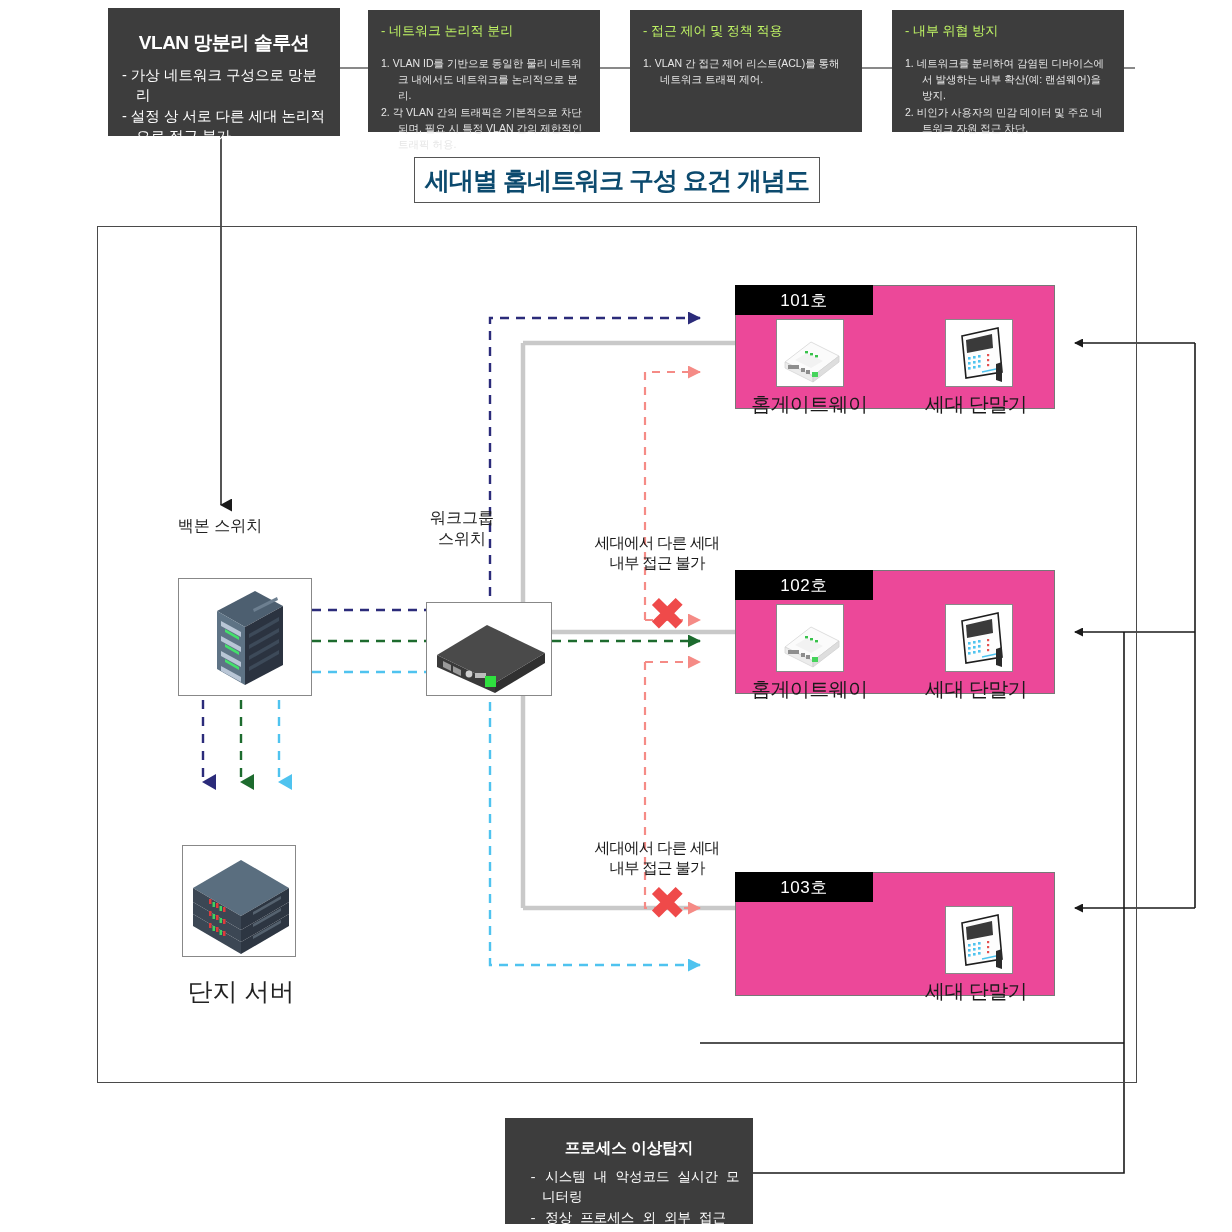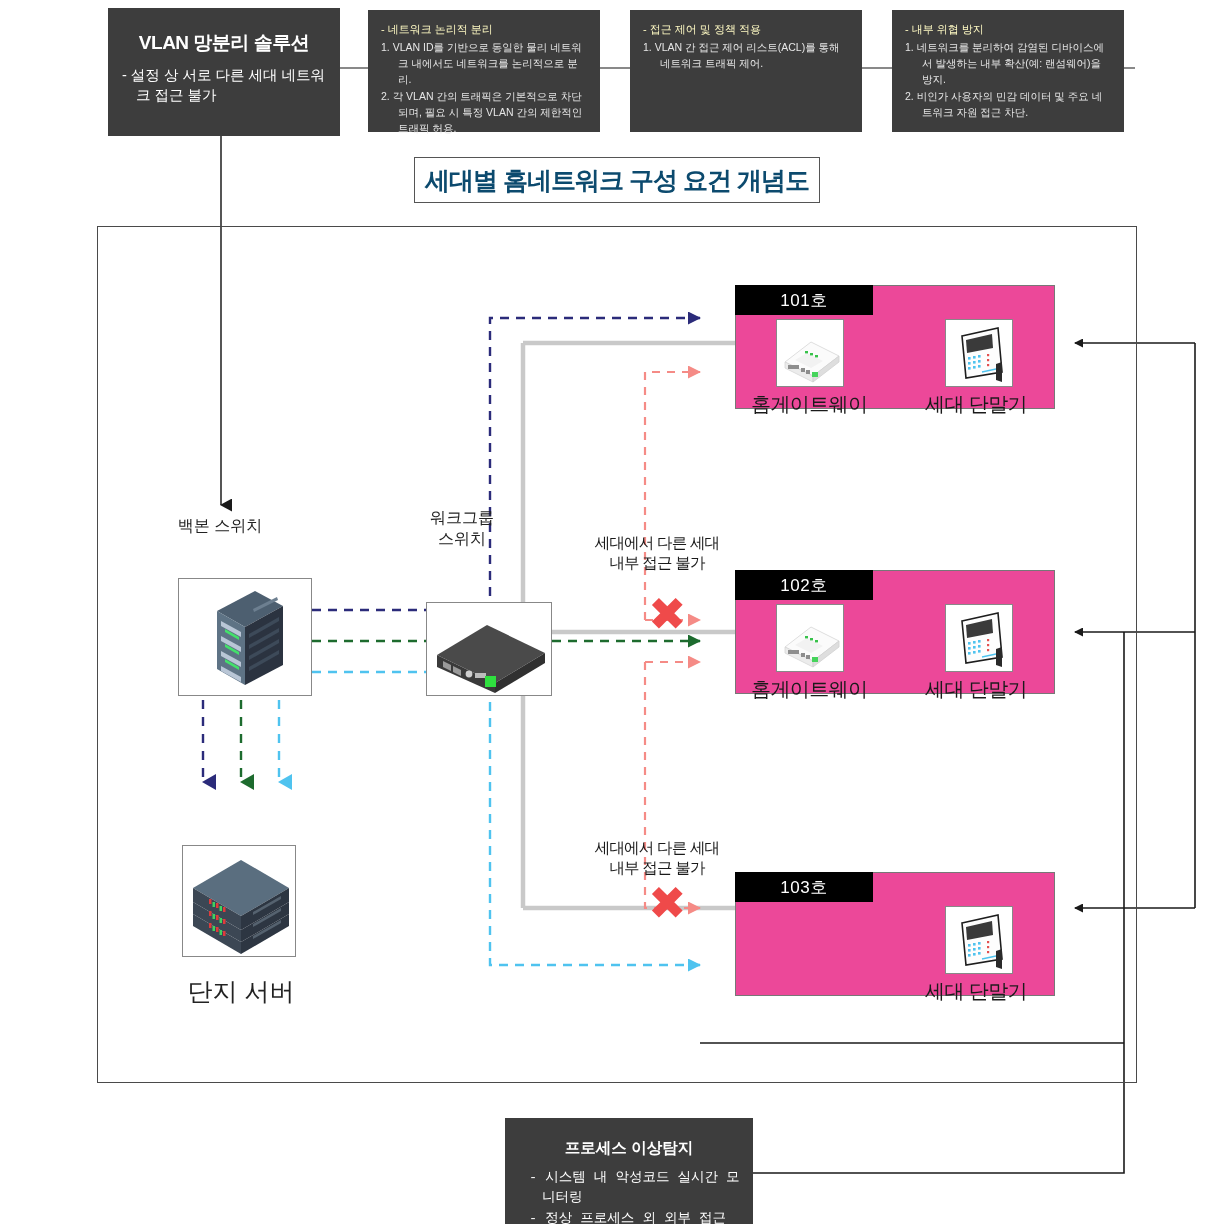--- a/index.html
+++ b/index.html
@@ -14,21 +14,21 @@
   .card .card-title{font-weight:bold;text-align:center;}
   .card ul{list-style:none;margin:6px 0 0 0;padding:0;}
   .card li{margin:0 0 2px 0;}
 
   .card.vlan{left:108px;top:8px;width:232px;height:128px;padding:14px 14px;}
   .card.vlan .card-title{font-size:19px;letter-spacing:-0.5px;margin-top:8px;}
   .card.vlan ul{margin-top:10px;font-size:14.5px;line-height:1.35;}
   .card.vlan li{padding-left:14px;text-indent:-14px;}
 
   .card.sm{width:232px;height:122px;top:10px;padding:12px 13px;}
-  .card.sm .hd{font-size:11px;font-weight:normal;color:#fef9c3;margin-bottom:3px;}
+  .card.sm .hd{font-size:13px;font-weight:normal;color:#bef264;margin-bottom:16px;}
   .card.sm ol{list-style:none;margin:0;padding:0;font-size:10.5px;
               line-height:1.5;color:#e6e6e6;}
   .card.sm ol li{padding-left:17px;text-indent:-17px;margin-bottom:2px;}
   .card.n1{left:368px;} .card.n2{left:630px;} .card.n3{left:892px;}
 
   .card.proc{left:505px;top:1118px;width:248px;height:106px;padding:14px 10px;}
   .card.proc .card-title{font-size:15.5px;margin-top:6px;}
   .card.proc ul{margin-top:9px;font-size:13.5px;line-height:1.45;text-align:left;
                 padding-left:14px;}
   .card.proc li{padding-left:13px;text-indent:-13px;font-family:Liberation Mono, monospace;}
@@ -161,21 +161,22 @@
       <path d="M1195,632 L1075,632" marker-end="url(#ah-black)"></path>
       <path d="M1195,908 L1075,908" marker-end="url(#ah-black)"></path>
       <path d="M1124,632 L1124,1173 L753,1173"></path>
       <path d="M1124,1043 L700,1043"></path>
     </g>
   </svg>
 
   <div class="card vlan">
     <div class="card-title">VLAN 망분리 솔루션</div>
     <ul>
-      <li>-  설정 상 서로 다른 세대 네트워크 접근 불가</li>
+      <li>-  가상 네트워크 구성으로 망분리</li>
+      <li>-  설정 상 서로 다른 세대 논리적으로 접근 불가</li>
     </ul>
   </div>
 
   <div class="card sm n1">
     <div class="hd">-  네트워크 논리적 분리</div>
     <ol>
       <li>1.  VLAN ID를 기반으로 동일한 물리 네트워크 내에서도 네트워크를 논리적으로 분리.</li>
       <li>2.  각 VLAN 간의 트래픽은 기본적으로 차단되며, 필요 시 특정 VLAN 간의 제한적인 트래픽 허용.</li>
     </ol>
   </div>

